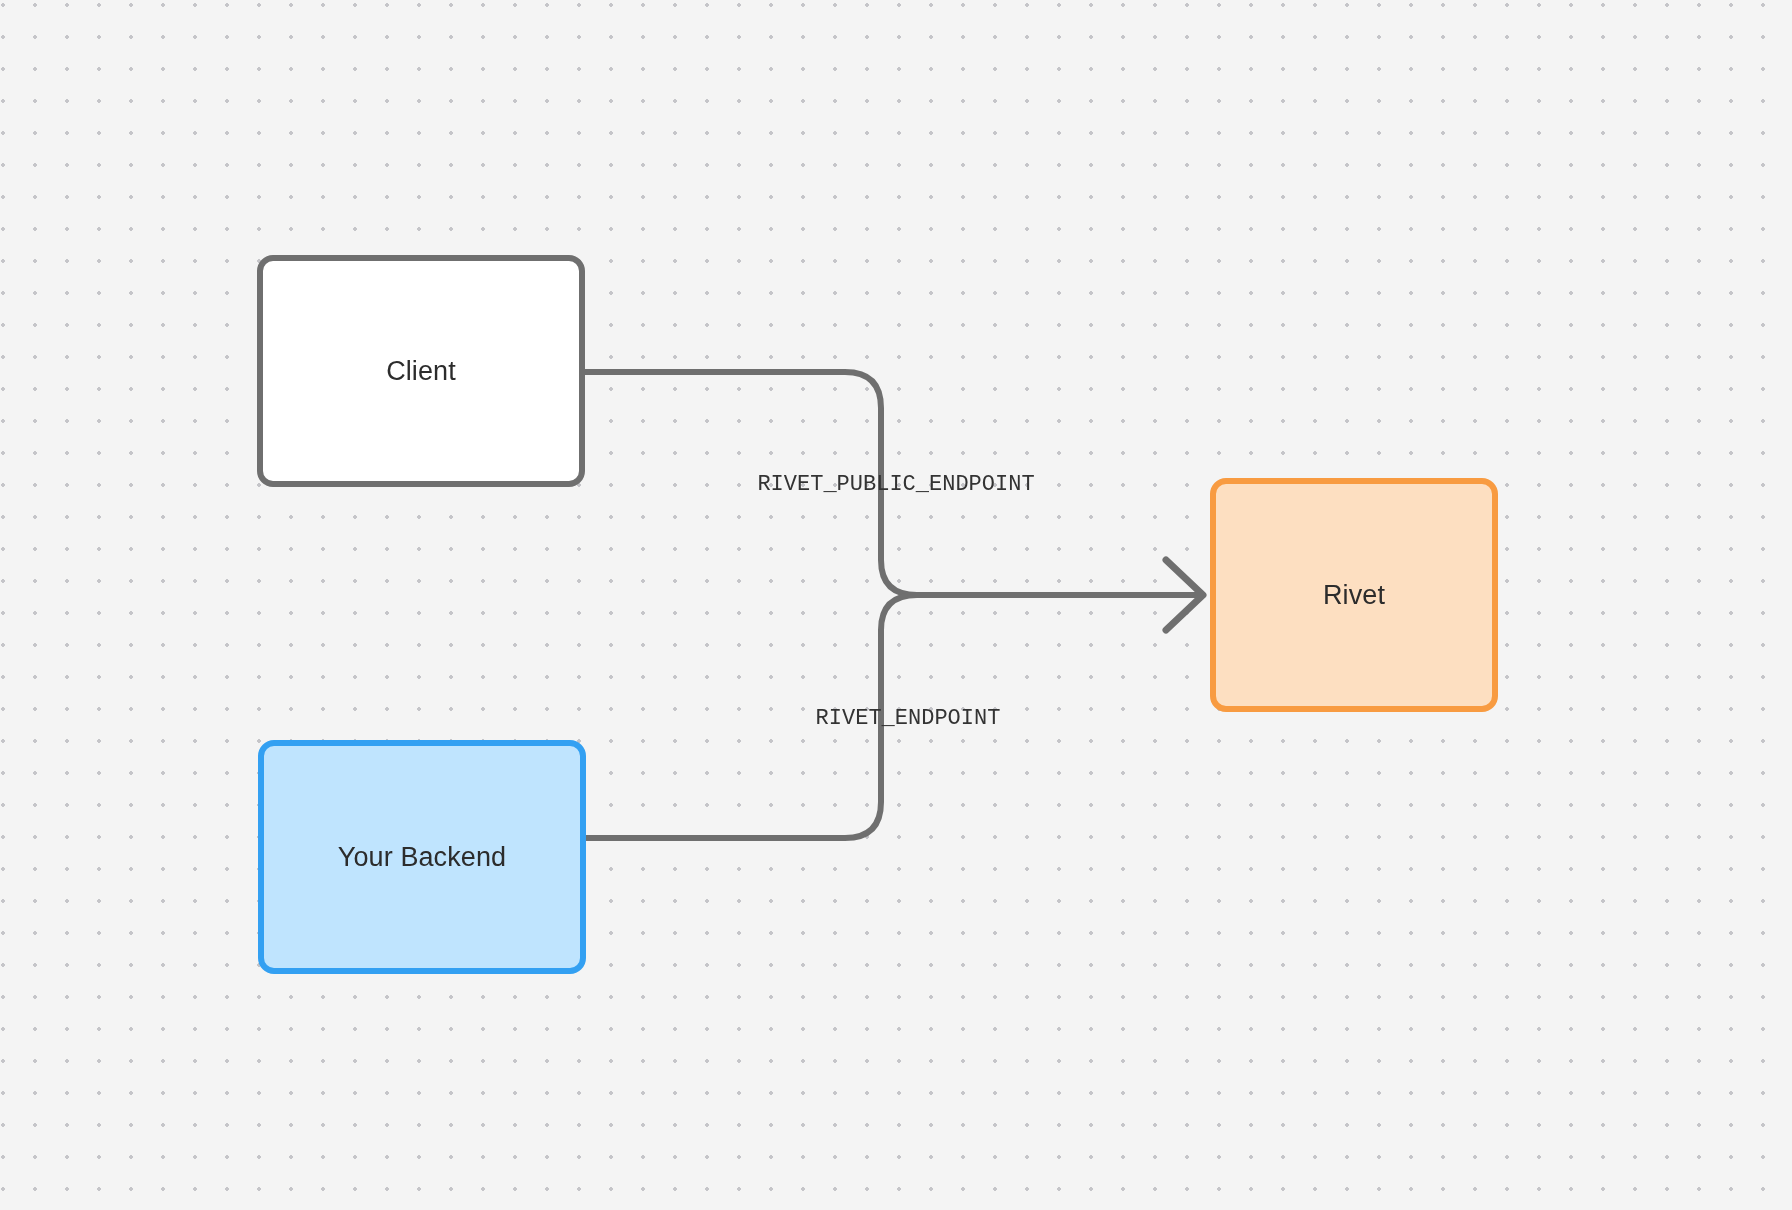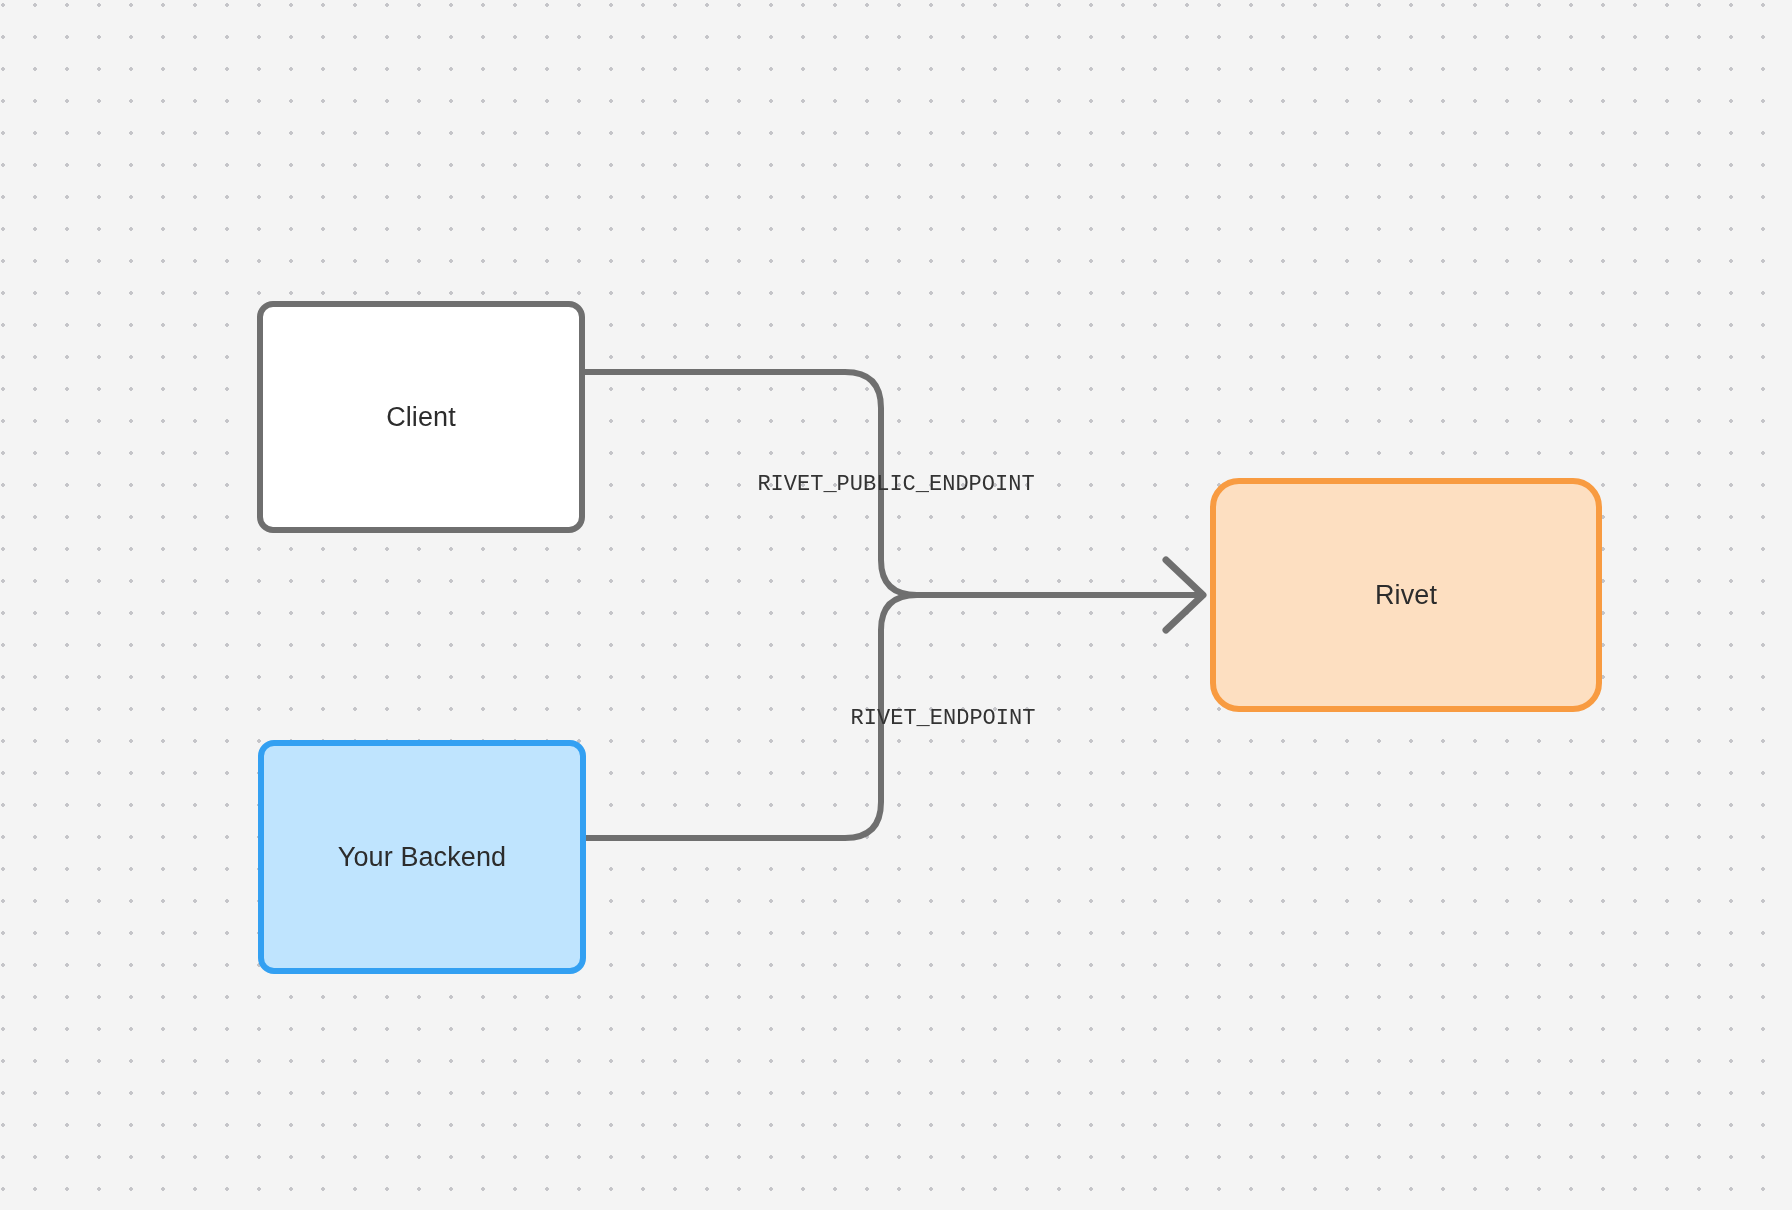--- a/index.html
+++ b/index.html
@@ -53,62 +53,60 @@
   }
 
   #node-client {
     left: 257px;
     top: 255px;
     width: 328px;
     height: 232px;
     background: #ffffff;
     border-color: #6f6f6f;
     border-width: 6px;
-    margin-top: 46px;
   }
 
   #node-backend {
     left: 258px;
     top: 740px;
     width: 328px;
     height: 234px;
     background: #bfe4fe;
     border-color: #33a0f2;
     border-width: 6px;
   }
 
   #node-rivet {
     left: 1210px;
     top: 478px;
-    width: 392px;
+    width: 288px;
     height: 234px;
     background: #fddfc1;
     border-color: #f89b41;
     border-width: 6px;
-    border-radius: 29px;
   }
 
   .edge-label {
     position: absolute;
     font-family: "Liberation Mono", monospace;
     font-size: 22px;
     line-height: 1;
     color: #333333;
     white-space: nowrap;
     transform: translate(-50%, -50%);
     letter-spacing: 0px;
   }
 
   #edge-label-public {
     left: 896px;
     top: 485px;
   }
 
   #edge-label-private {
-    left: 943px;
+    left: 908px;
     top: 719px;
   }
 </style>
 </head>
 <body>
 
 <div id="canvas">
 
   <svg class="edge-layer" width="1792" height="1210" viewBox="0 0 1792 1210" xmlns="http://www.w3.org/2000/svg">
 

